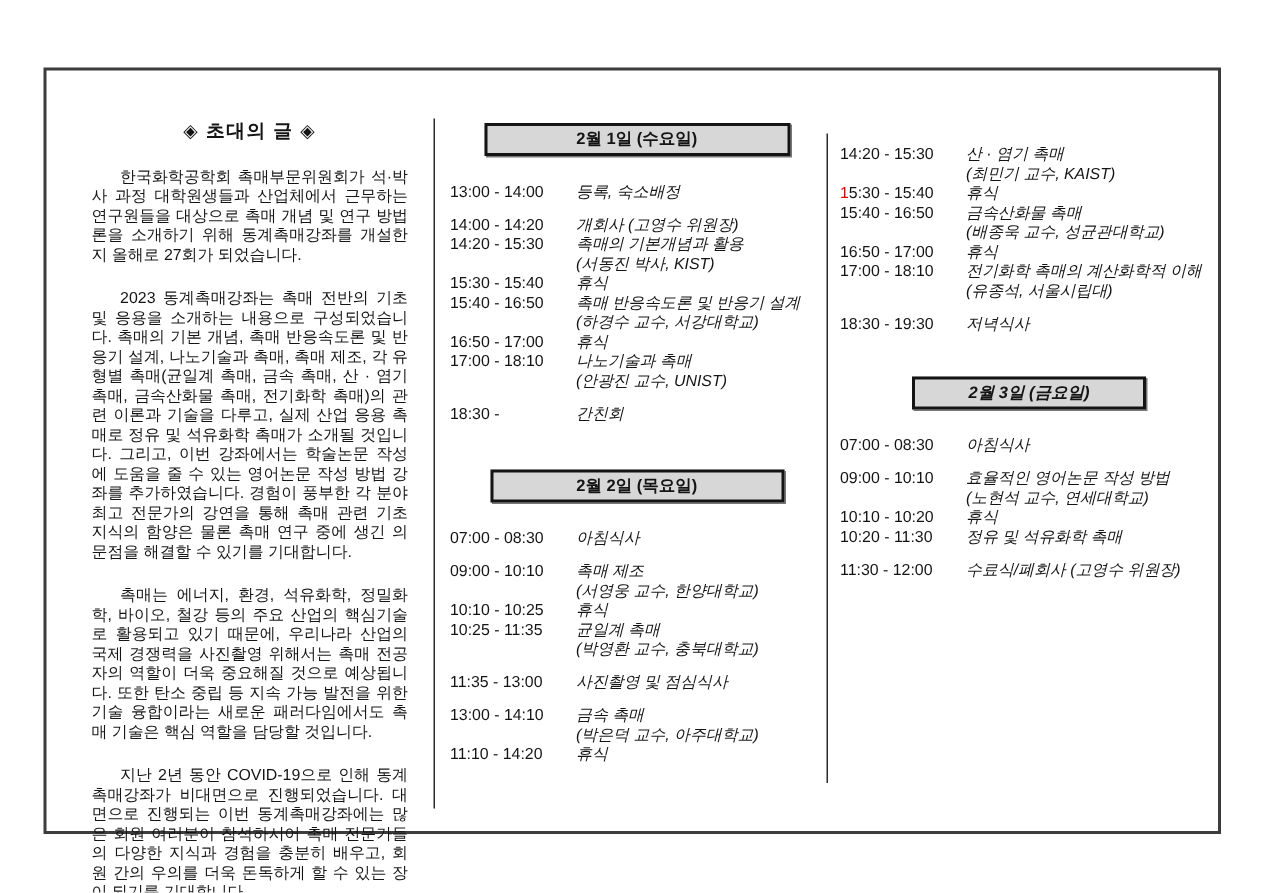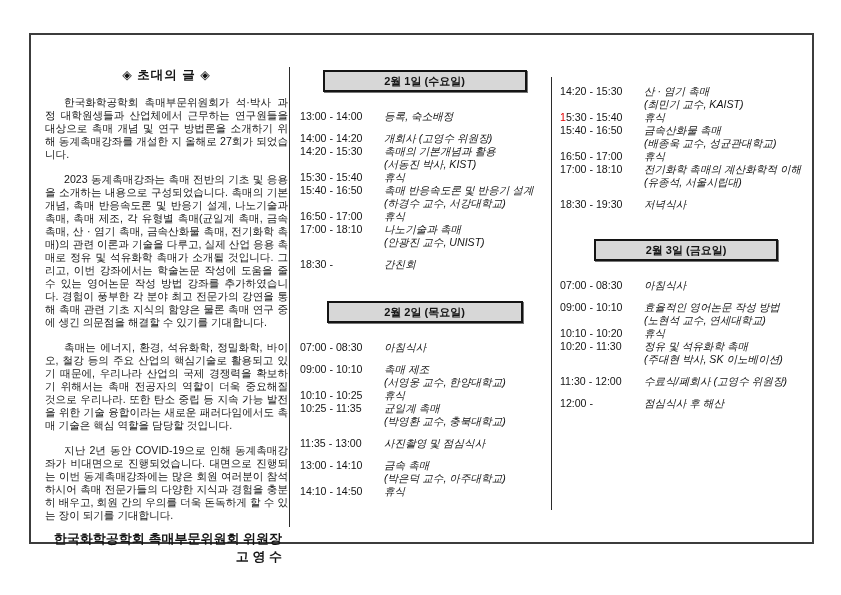--- a/index.html
+++ b/index.html
@@ -2,45 +2,45 @@
 <html><head>
 <meta charset="utf-8">
 <style>
   html,body{margin:0;padding:0;}
   body{
     width:841px;height:595px;position:relative;overflow:hidden;
     background:#ffffff;color:#141414;
     font-family:"Liberation Sans","DejaVu Sans",sans-serif;
   }
   .sheet{
-    position:absolute;left:29px;top:33px;width:785px;height:511px;
+    position:absolute;left:29px;top:45px;width:785px;height:511px;
     box-sizing:border-box;border:2px solid #3c3c3c;background:#fff;
   }
   .col{position:absolute;top:0;}
   .col-left{left:14px;width:243px;}
   .col-mid{left:269px;width:249px;}
   .col-right{left:529px;width:252px;}
   .divider{position:absolute;width:1px;background:#2b2b2b;}
   .divider-1{left:258px;top:32px;height:460px;}
   .divider-2{left:520px;top:42px;height:433px;}
 
   .inv-title{margin:32px 0 0;text-align:center;font-size:12.5px;font-weight:bold;letter-spacing:1px;}
   .inv-body{margin-top:12px;}
-  .para{margin:0;font-size:10.6px;line-height:13px;text-align:justify;text-indent:1.8em;}
+  .para{margin:16px;font-size:10.6px;line-height:13px;text-align:justify;text-indent:1.8em;}
   .para + .para{margin-top:12px;}
   .signature{margin-top:8px;padding-right:6px;text-align:right;font-size:13px;font-weight:bold;}
 
   .day-header{
     box-sizing:border-box;height:22px;margin:0 auto;
     border:2px solid #141414;background:#d7d7d7;box-shadow:1px 1px 0 #777;
     text-align:center;font-size:11px;font-weight:bold;line-height:18px;
   }
   .dh1{width:204px;margin-top:35px;}
   .dh2{width:196px;margin-top:30px;}
-  .dh3{width:184px;margin-top:28px;}
+  .dh3{width:156px;margin-top:28px;font-style:italic;}
 
   .sched{margin-top:18px;}
   .sched-cont{margin-top:50px;}
   .row{display:flex;font-size:10.6px;line-height:13px;}
   .row.gap{margin-top:9px;}
   .time{flex:0 0 84px;white-space:nowrap;}
   .desc{flex:1;font-style:italic;}
   .red{color:#e60000;}
 </style>
 </head>
@@ -49,21 +49,21 @@
 <div class="sheet">
 
   <div class="col col-left">
     <h1 class="inv-title">◈ 초대의 글 ◈</h1>
     <div class="inv-body">
 
         <p class="para">한국화학공학회 촉매부문위원회가 석·박사 과정 대학원생들과 산업체에서 근무하는 연구원들을 대상으로 촉매 개념 및 연구 방법론을 소개하기 위해 동계촉매강좌를 개설한 지 올해로 27회가 되었습니다.</p>
 
         <p class="para">2023 동계촉매강좌는 촉매 전반의 기초 및 응용을 소개하는 내용으로 구성되었습니다. 촉매의 기본 개념, 촉매 반응속도론 및 반응기 설계, 나노기술과 촉매, 촉매 제조, 각 유형별 촉매(균일계 촉매, 금속 촉매, 산 · 염기 촉매, 금속산화물 촉매, 전기화학 촉매)의 관련 이론과 기술을 다루고, 실제 산업 응용 촉매로 정유 및 석유화학 촉매가 소개될 것입니다. 그리고, 이번 강좌에서는 학술논문 작성에 도움을 줄 수 있는 영어논문 작성 방법 강좌를 추가하였습니다. 경험이 풍부한 각 분야 최고 전문가의 강연을 통해 촉매 관련 기초 지식의 함양은 물론 촉매 연구 중에 생긴 의문점을 해결할 수 있기를 기대합니다.</p>
 
-        <p class="para">촉매는 에너지, 환경, 석유화학, 정밀화학, 바이오, 철강 등의 주요 산업의 핵심기술로 활용되고 있기 때문에, 우리나라 산업의 국제 경쟁력을 확보하기 위해서는 촉매 전공자의 역할이 더욱 중요해질 것으로 우리나라. 또한 탄소 중립 등 지속 가능 발전을 위한 기술 융합이라는 새로운 패러다임에서도 촉매 기술은 핵심 역할을 담당할 것입니다.</p>
+        <p class="para">촉매는 에너지, 환경, 석유화학, 정밀화학, 바이오, 철강 등의 주요 산업의 핵심기술로 활용되고 있기 때문에, 우리나라 산업의 국제 경쟁력을 사진촬영 위해서는 촉매 전공자의 역할이 더욱 중요해질 것으로 예상됩니다. 또한 탄소 중립 등 지속 가능 발전을 위한 기술 융합이라는 새로운 패러다임에서도 촉매 기술은 핵심 역할을 담당할 것입니다.</p>
 
         <p class="para">지난 2년 동안 COVID-19으로 인해 동계촉매강좌가 비대면으로 진행되었습니다. 대면으로 진행되는 이번 동계촉매강좌에는 많은 회원 여러분이 참석하시어 촉매 전문가들의 다양한 지식과 경험을 충분히 배우고, 회원 간의 우의를 더욱 돈독하게 할 수 있는 장이 되기를 기대합니다.</p>
       </div>
     <div class="signature">한국화학공학회 촉매부문위원회 위원장 고 영 수</div>
   </div>
 
   <div class="divider divider-1"></div>
 
   <div class="col col-mid">
     <div class="day-header dh1">
@@ -170,21 +170,21 @@
           <span class="time"><span class="red"></span><span>13:00 - 14:10</span></span>
           <span class="desc">금속 촉매</span>
         </div>
 
         <div class="row">
           <span class="time"><span class="red"></span><span></span></span>
           <span class="desc">(박은덕 교수, 아주대학교)</span>
         </div>
 
         <div class="row">
-          <span class="time"><span class="red"></span><span>14:10 - 14:50</span></span>
+          <span class="time"><span class="red"></span><span>11:10 - 14:20</span></span>
           <span class="desc">휴식</span>
         </div>
       </div>
   </div>
 
   <div class="divider divider-2"></div>
 
   <div class="col col-right">
     <div class="sched sched-cont">
 
@@ -258,28 +258,23 @@
           <span class="desc">휴식</span>
         </div>
 
         <div class="row">
           <span class="time"><span class="red"></span><span>10:20 - 11:30</span></span>
           <span class="desc">정유 및 석유화학 촉매</span>
         </div>
 
         <div class="row">
           <span class="time"><span class="red"></span><span></span></span>
-          <span class="desc">(주대현 박사, SK 이노베이션)</span>
         </div>
 
         <div class="row gap">
           <span class="time"><span class="red"></span><span>11:30 - 12:00</span></span>
           <span class="desc">수료식/폐회사 (고영수 위원장)</span>
         </div>
 
-        <div class="row gap">
-          <span class="time"><span class="red"></span><span>12:00 -</span></span>
-          <span class="desc">점심식사 후 해산</span>
-        </div>
       </div>
   </div>
 
 </div>
 
 </body></html>

